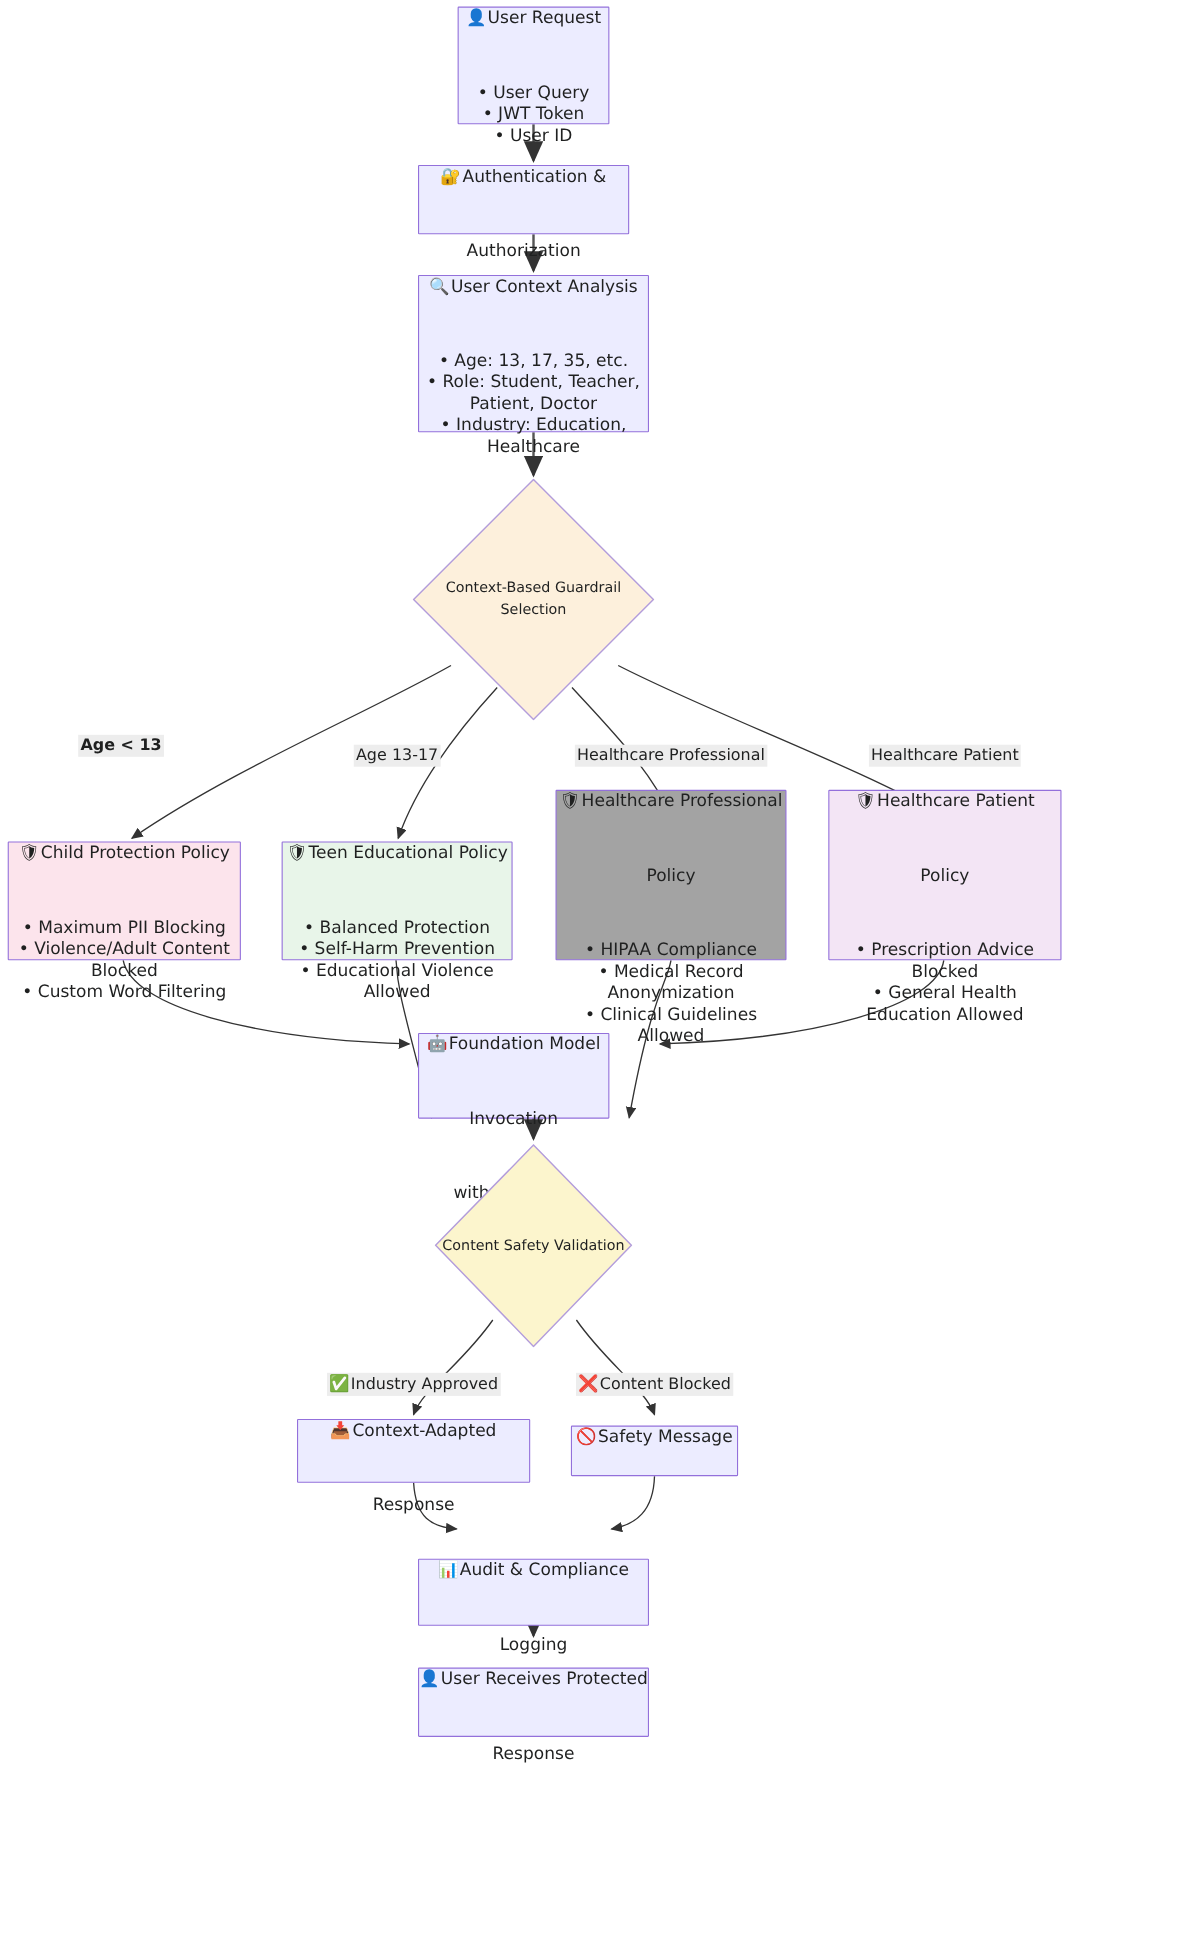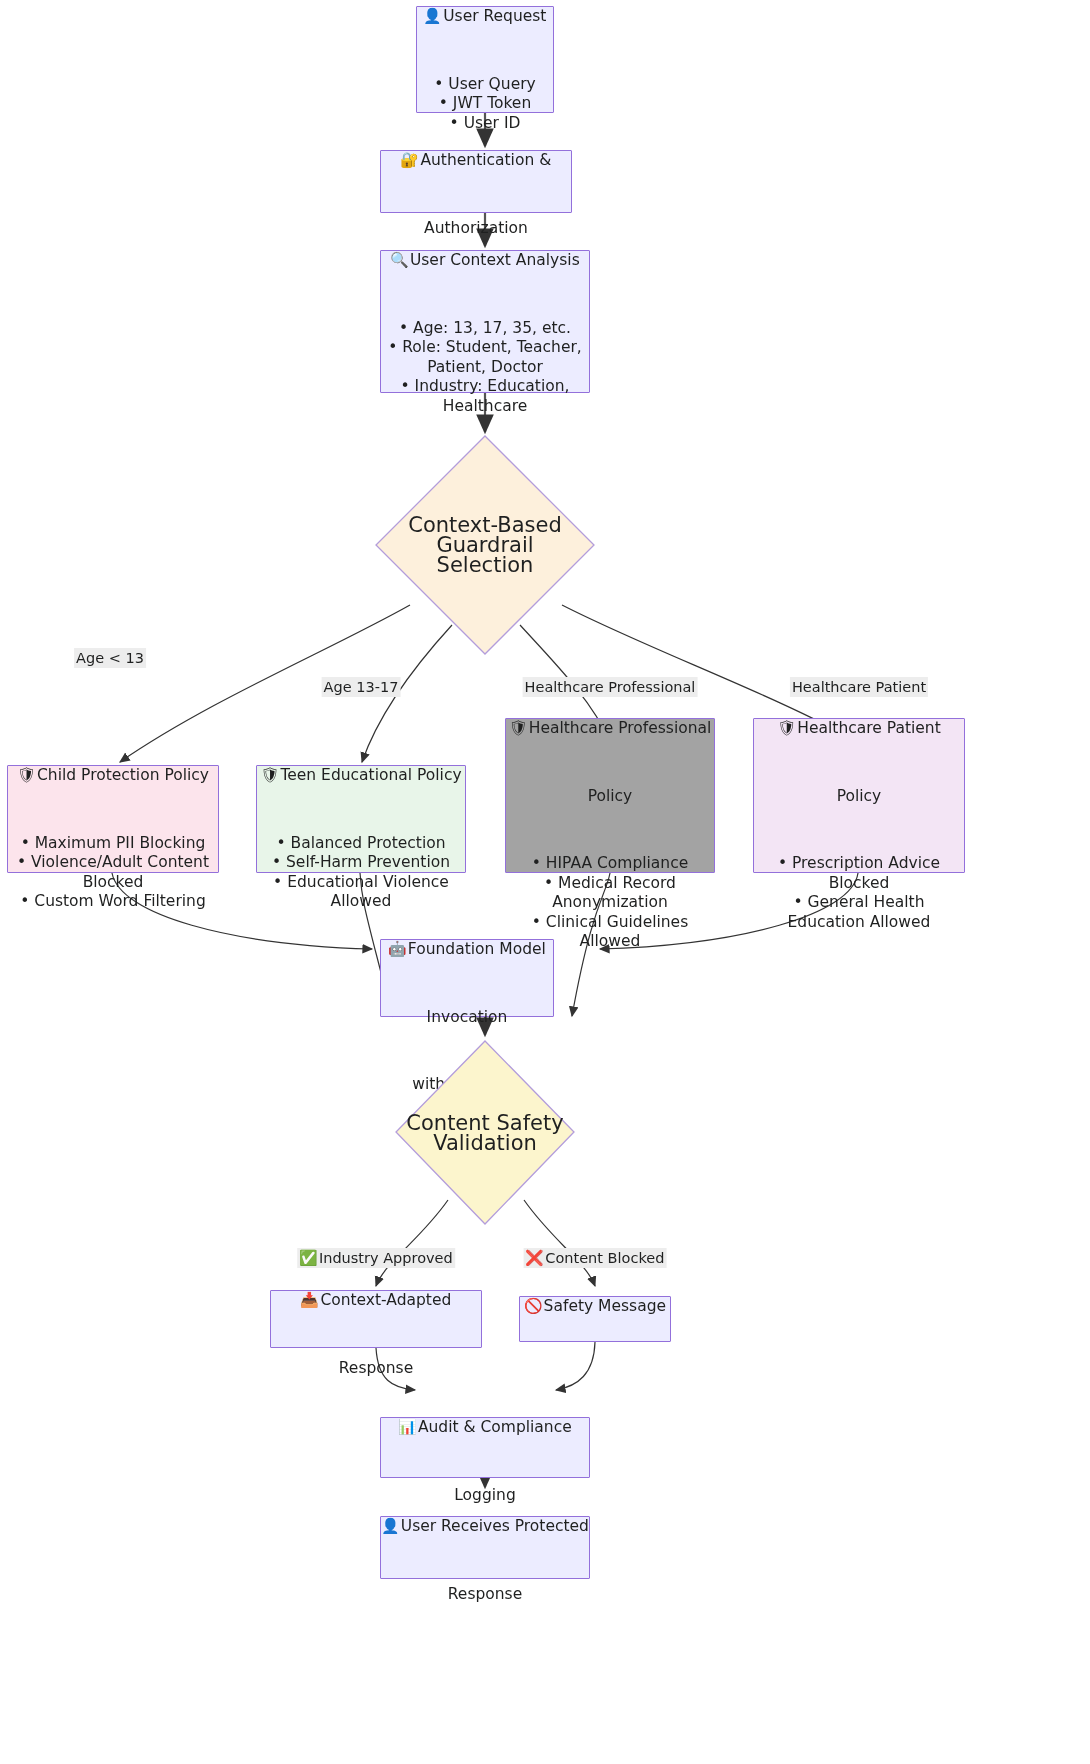--- a/index.html
+++ b/index.html
@@ -63,21 +63,21 @@
     position: absolute;
     left: 0; top: 0;
   }
   .diamond-label {
     position: absolute;
     left: 0;
     right: 0;
     top: 50%;
     transform: translateY(-50%);
     text-align: center;
-    font-size: 21px;
+    font-size: 13px;
     line-height: 20px;
     color: #1f2020;
   }
   .edge-label {
     position: absolute;
     font-size: 14.5px;
     line-height: 18px;
     background: #ededed;
     color: #1f2020;
     padding: 1px 2px;
@@ -161,21 +161,21 @@
   <div class="diamond-wrap" style="left:375px; top:435px; width:220px; height:220px;">
     <svg width="220" height="220">
       <polygon points="110,1 219,110 110,219 1,110" fill="#fdf0dc" stroke="#b39ddb" stroke-width="1.3"></polygon>
     </svg>
     <div class="diamond-label">
       <div>Context-Based Guardrail</div>
       <div>Selection</div>
     </div>
   </div>
 
-  <div class="edge-label" style="left:110px; top:648px;">Age &lt; 13</div>
+  <div class="edge-label" style="left:110px; top:668px;font-weight:bold;">Age &lt; 13</div>
   <div class="edge-label" style="left:361px; top:677px;">Age 13-17</div>
   <div class="edge-label" style="left:610px; top:677px;">Healthcare Professional</div>
   <div class="edge-label" style="left:859px; top:677px;">Healthcare Patient</div>
 
   <div class="node c-pink" style="left:7px; top:765px; width:212px; height:108px;">
     <div class="title"><span class="emoji">🛡</span><span>Child Protection Policy</span></div>
     <div class="bullets">
       <span class="bl">• Maximum PII Blocking</span>
       <span class="bl">• Violence/Adult Content</span>
       <span class="bl">Blocked</span>

